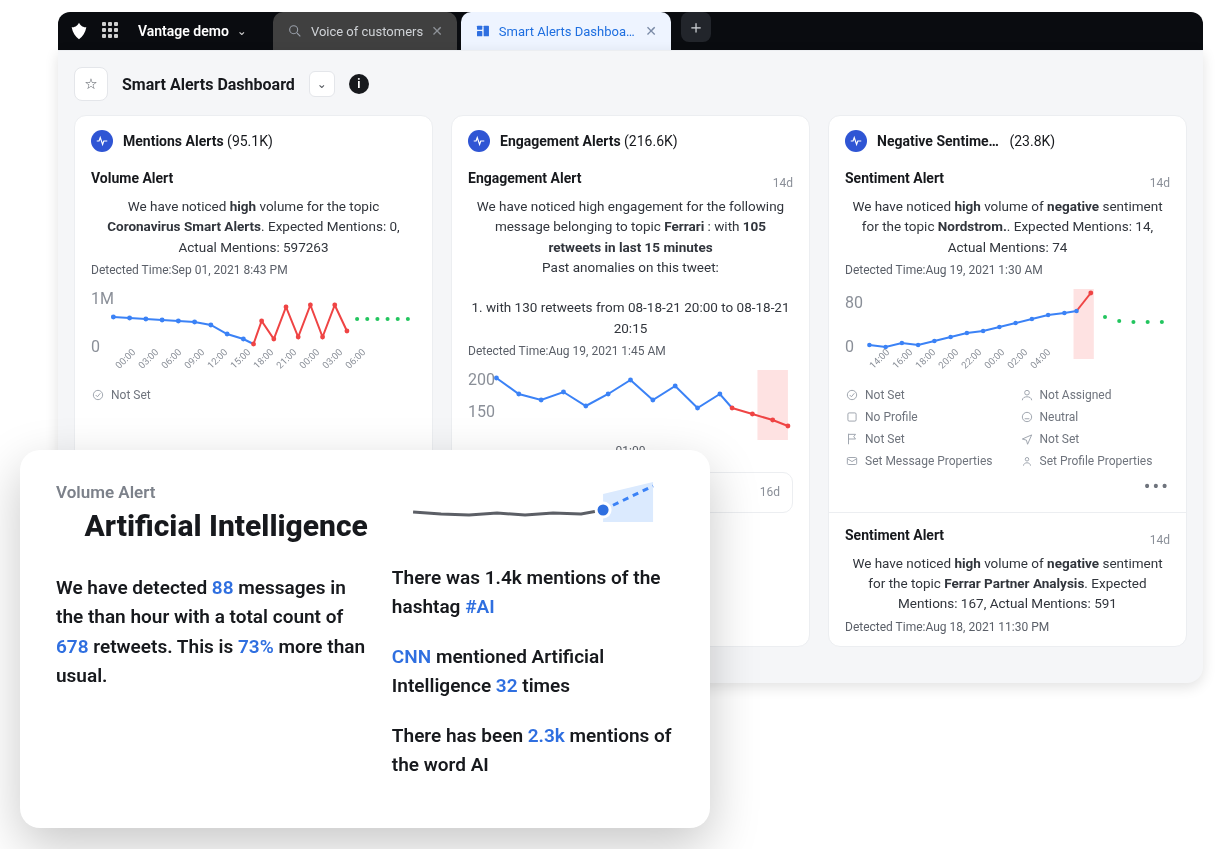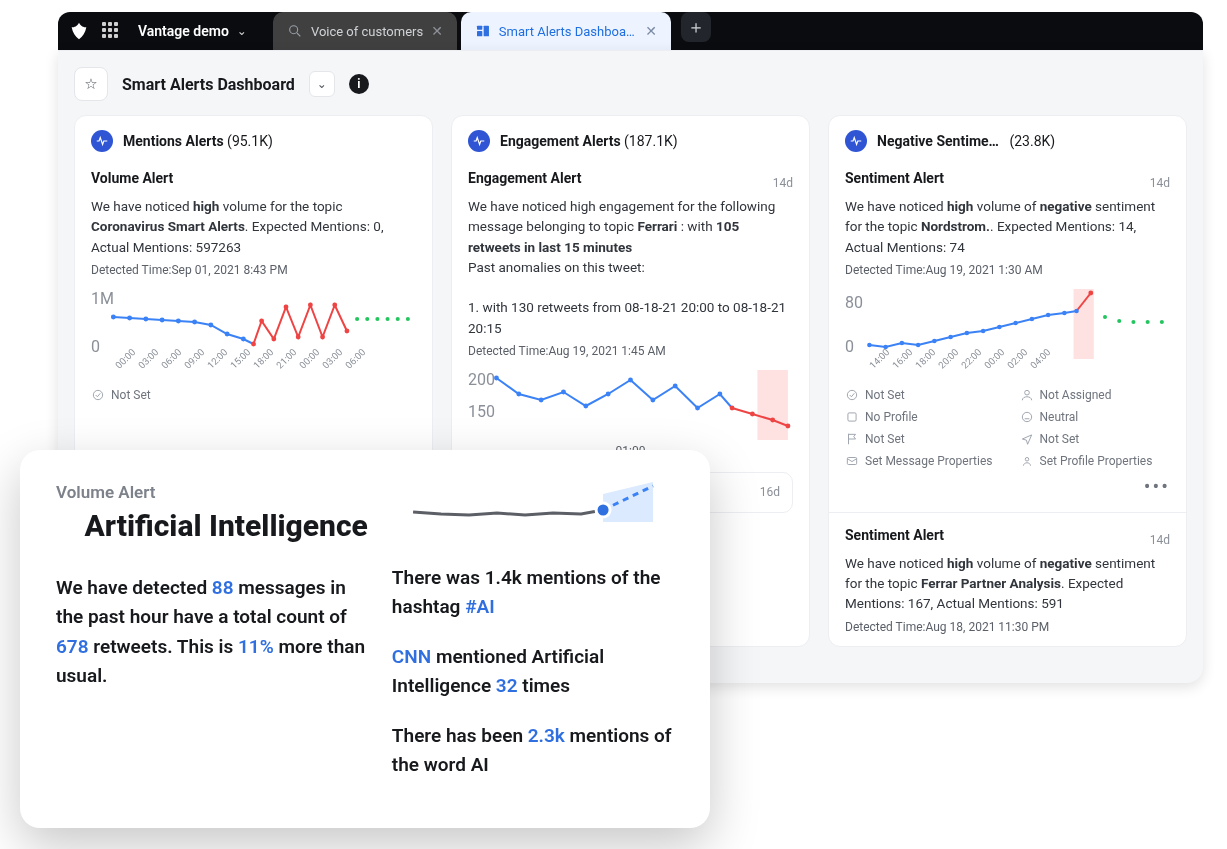--- a/index.html
+++ b/index.html
@@ -89,21 +89,21 @@
     width: 22px; height: 22px; border-radius: 50%; background:#2f55d4;
     display:flex; align-items:center; justify-content:center;
   }
   .blue-chip svg { width: 14px; height: 14px; }
   .card-title { font-size: 14px; font-weight: 700; color:#17191d; }
   .card-count { font-weight:400; }
 
   .alert-top { display:flex; justify-content:space-between; align-items:center; }
   .alert-title { font-size: 14px; font-weight:700; color:#17191d; margin-bottom: 10px; }
   .age { font-size: 12px; color:#8a8f98; }
-  .alert-body { font-size: 13.5px; line-height: 1.5; color:#31353c; }
+  .alert-body { font-size: 13.5px; line-height: 1.5; color:#31353c;text-align:center; }
   .alert-body b { font-weight:700; }
   .detected { font-size: 12px; color:#5a5f68; margin-top: 6px; }
 
   .chart-wrap { margin-top: 12px; position:relative; }
   .ylab { position:absolute; left:0; font-size:16px; color:#8a8f98;text-align:center; }
   .chart-svg { width:100%; height: 70px; display:block; }
   .xlabels { display:flex; gap: 3px; font-size:9.5px; color:#8a8f98; margin-top: 4px; padding-left: 22px; }
   .xlabels span { transform: rotate(-45deg); transform-origin: left top; white-space:nowrap; width: 20px; }
 
   .meta-row, .meta-grid2 {
@@ -302,21 +302,21 @@
 
     <div class="card">
       <div class="card-head">
         <div class="blue-chip">
           <svg viewBox="0 0 24 24">
               <path d="M3 12h4l2-6 4 12 2-6h6" fill="none" stroke="#fff" stroke-width="2"></path>
             </svg>
         </div>
         <span class="card-title">
           <span>Engagement Alerts</span>
-          <span class="card-count">(187.1K)</span>
+          <span class="card-count">(216.6K)</span>
         </span>
       </div>
 
       <div class="alert-top">
         <div class="alert-title">Engagement Alert</div>
         <div class="age">14d</div>
       </div>
       <div class="alert-body">
         <span>We have noticed high engagement for the following message belonging to topic </span><b>Ferrari</b><span> :  with </span><b>105 retweets in last 15 minutes</b><br>
         <span>Past anomalies on this tweet:</span><br><br>
@@ -512,21 +512,21 @@
     </div>
 
   </div>
 </div>
 
 <div class="overlay">
   <div class="ov-left">
     <div class="ov-kicker">Volume Alert</div>
     <div class="ov-title">Artificial Intelligence</div>
     <p class="ov-para">
-      <span>We have detected </span><span class="hl">88</span><span> messages in the past hour have a total count of </span><span class="hl">678</span><span> retweets. This is </span><span class="hl">11%</span><span> more than usual.</span>
+      <span>We have detected </span><span class="hl">88</span><span> messages in the than hour with a total count of </span><span class="hl">678</span><span> retweets. This is </span><span class="hl">73%</span><span> more than usual.</span>
     </p>
   </div>
   <div class="ov-right">
     <svg class="ov-chart" viewBox="0 0 240 56">
       <path d="M190 12 L240 0 L240 40 L190 40 Z" fill="#dbeafe"></path>
       <polyline points="0,30 28,32 56,33 84,31 112,33 140,31 168,32 190,28" fill="none" stroke="#5c5f66" stroke-width="3"></polyline>
       <polyline points="190,28 240,4" fill="none" stroke="#3b82f6" stroke-width="3" stroke-dasharray="6 5"></polyline>
       <circle cx="190" cy="28" r="7" fill="#2f6fe0" stroke="#fff" stroke-width="3"></circle>
     </svg>
     <p><span>There was 1.4k mentions of the hashtag </span><span class="hl">#AI</span></p>

